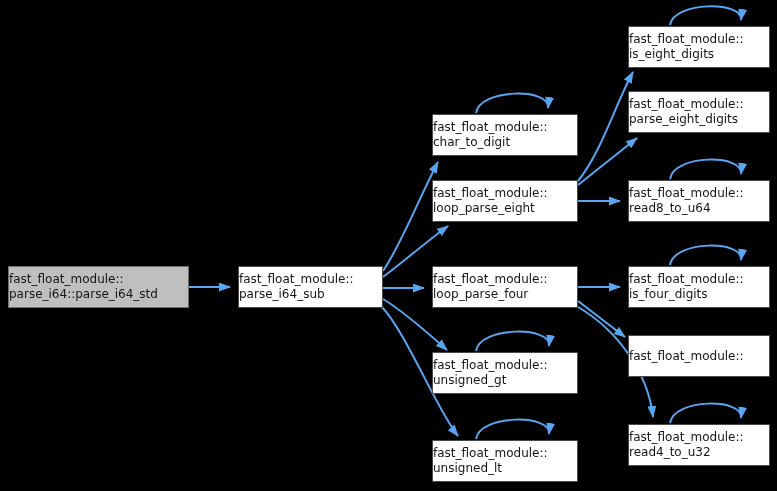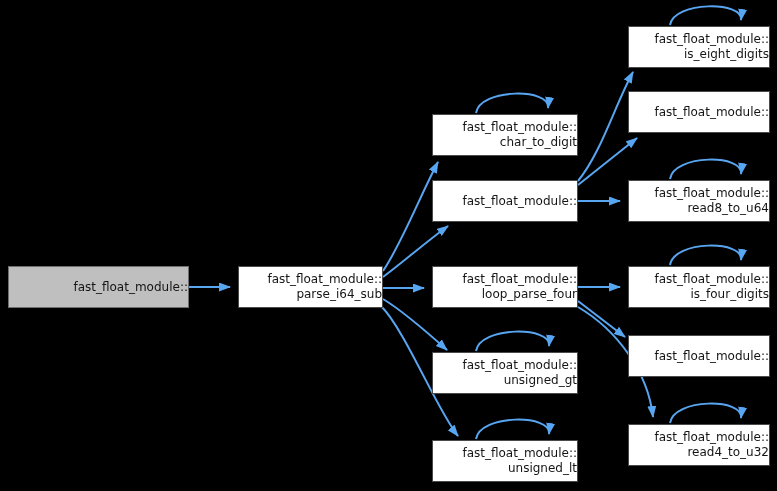--- a/index.html
+++ b/index.html
@@ -25,21 +25,21 @@
     box-sizing: border-box;
     background: #ffffff;
     border: 1.5px solid #4a4a4a;
     color: #151515;
     font-size: 12px;
     line-height: 15px;
     text-align: center;
     display: flex;
     flex-direction: column;
     justify-content: center;
-    align-items: flex-end;
+    align-items: flex-start;
     cursor: pointer;
     white-space: nowrap;
   }
   .node.highlight {
     background: #bfbfbf;
     border-color: #6e6e6e;
   }
   
   #n-std      { left:   8px; top: 266px; width: 181px; height: 42px; }
   #n-sub      { left: 238px; top: 266px; width: 145px; height: 42px; }
@@ -86,34 +86,36 @@
       <path d="M 670,179 C 674,154 744,154 741,174" marker-end="url(#arrow)"></path>
       <path d="M 670,265 C 674,240 744,240 741,260" marker-end="url(#arrow)"></path>
       <path d="M 670,423 C 674,398 744,398 741,418" marker-end="url(#arrow)"></path>
       <path d="M 476,351 C 480,326 552,326 549,346" marker-end="url(#arrow)"></path>
       <path d="M 476,439 C 480,414 552,414 549,434" marker-end="url(#arrow)"></path>
     </g>
   </svg>
 
   <div id="n-std" class="node highlight">
     <span>fast_float_module::</span>
+    <span>parse_i64::parse_i64_std</span>
   </div>
 
   <div id="n-sub" class="node">
     <span>fast_float_module::</span>
     <span>parse_i64_sub</span>
   </div>
 
   <div id="n-char" class="node">
     <span>fast_float_module::</span>
     <span>char_to_digit</span>
   </div>
 
   <div id="n-leight" class="node">
     <span>fast_float_module::</span>
+    <span>loop_parse_eight</span>
   </div>
 
   <div id="n-lfour" class="node">
     <span>fast_float_module::</span>
     <span>loop_parse_four</span>
   </div>
 
   <div id="n-gt" class="node">
     <span>fast_float_module::</span>
     <span>unsigned_gt</span>
@@ -124,20 +126,21 @@
     <span>unsigned_lt</span>
   </div>
 
   <div id="n-iseight" class="node">
     <span>fast_float_module::</span>
     <span>is_eight_digits</span>
   </div>
 
   <div id="n-peight" class="node">
     <span>fast_float_module::</span>
+    <span>parse_eight_digits</span>
   </div>
 
   <div id="n-read8" class="node">
     <span>fast_float_module::</span>
     <span>read8_to_u64</span>
   </div>
 
   <div id="n-isfour" class="node">
     <span>fast_float_module::</span>
     <span>is_four_digits</span>

